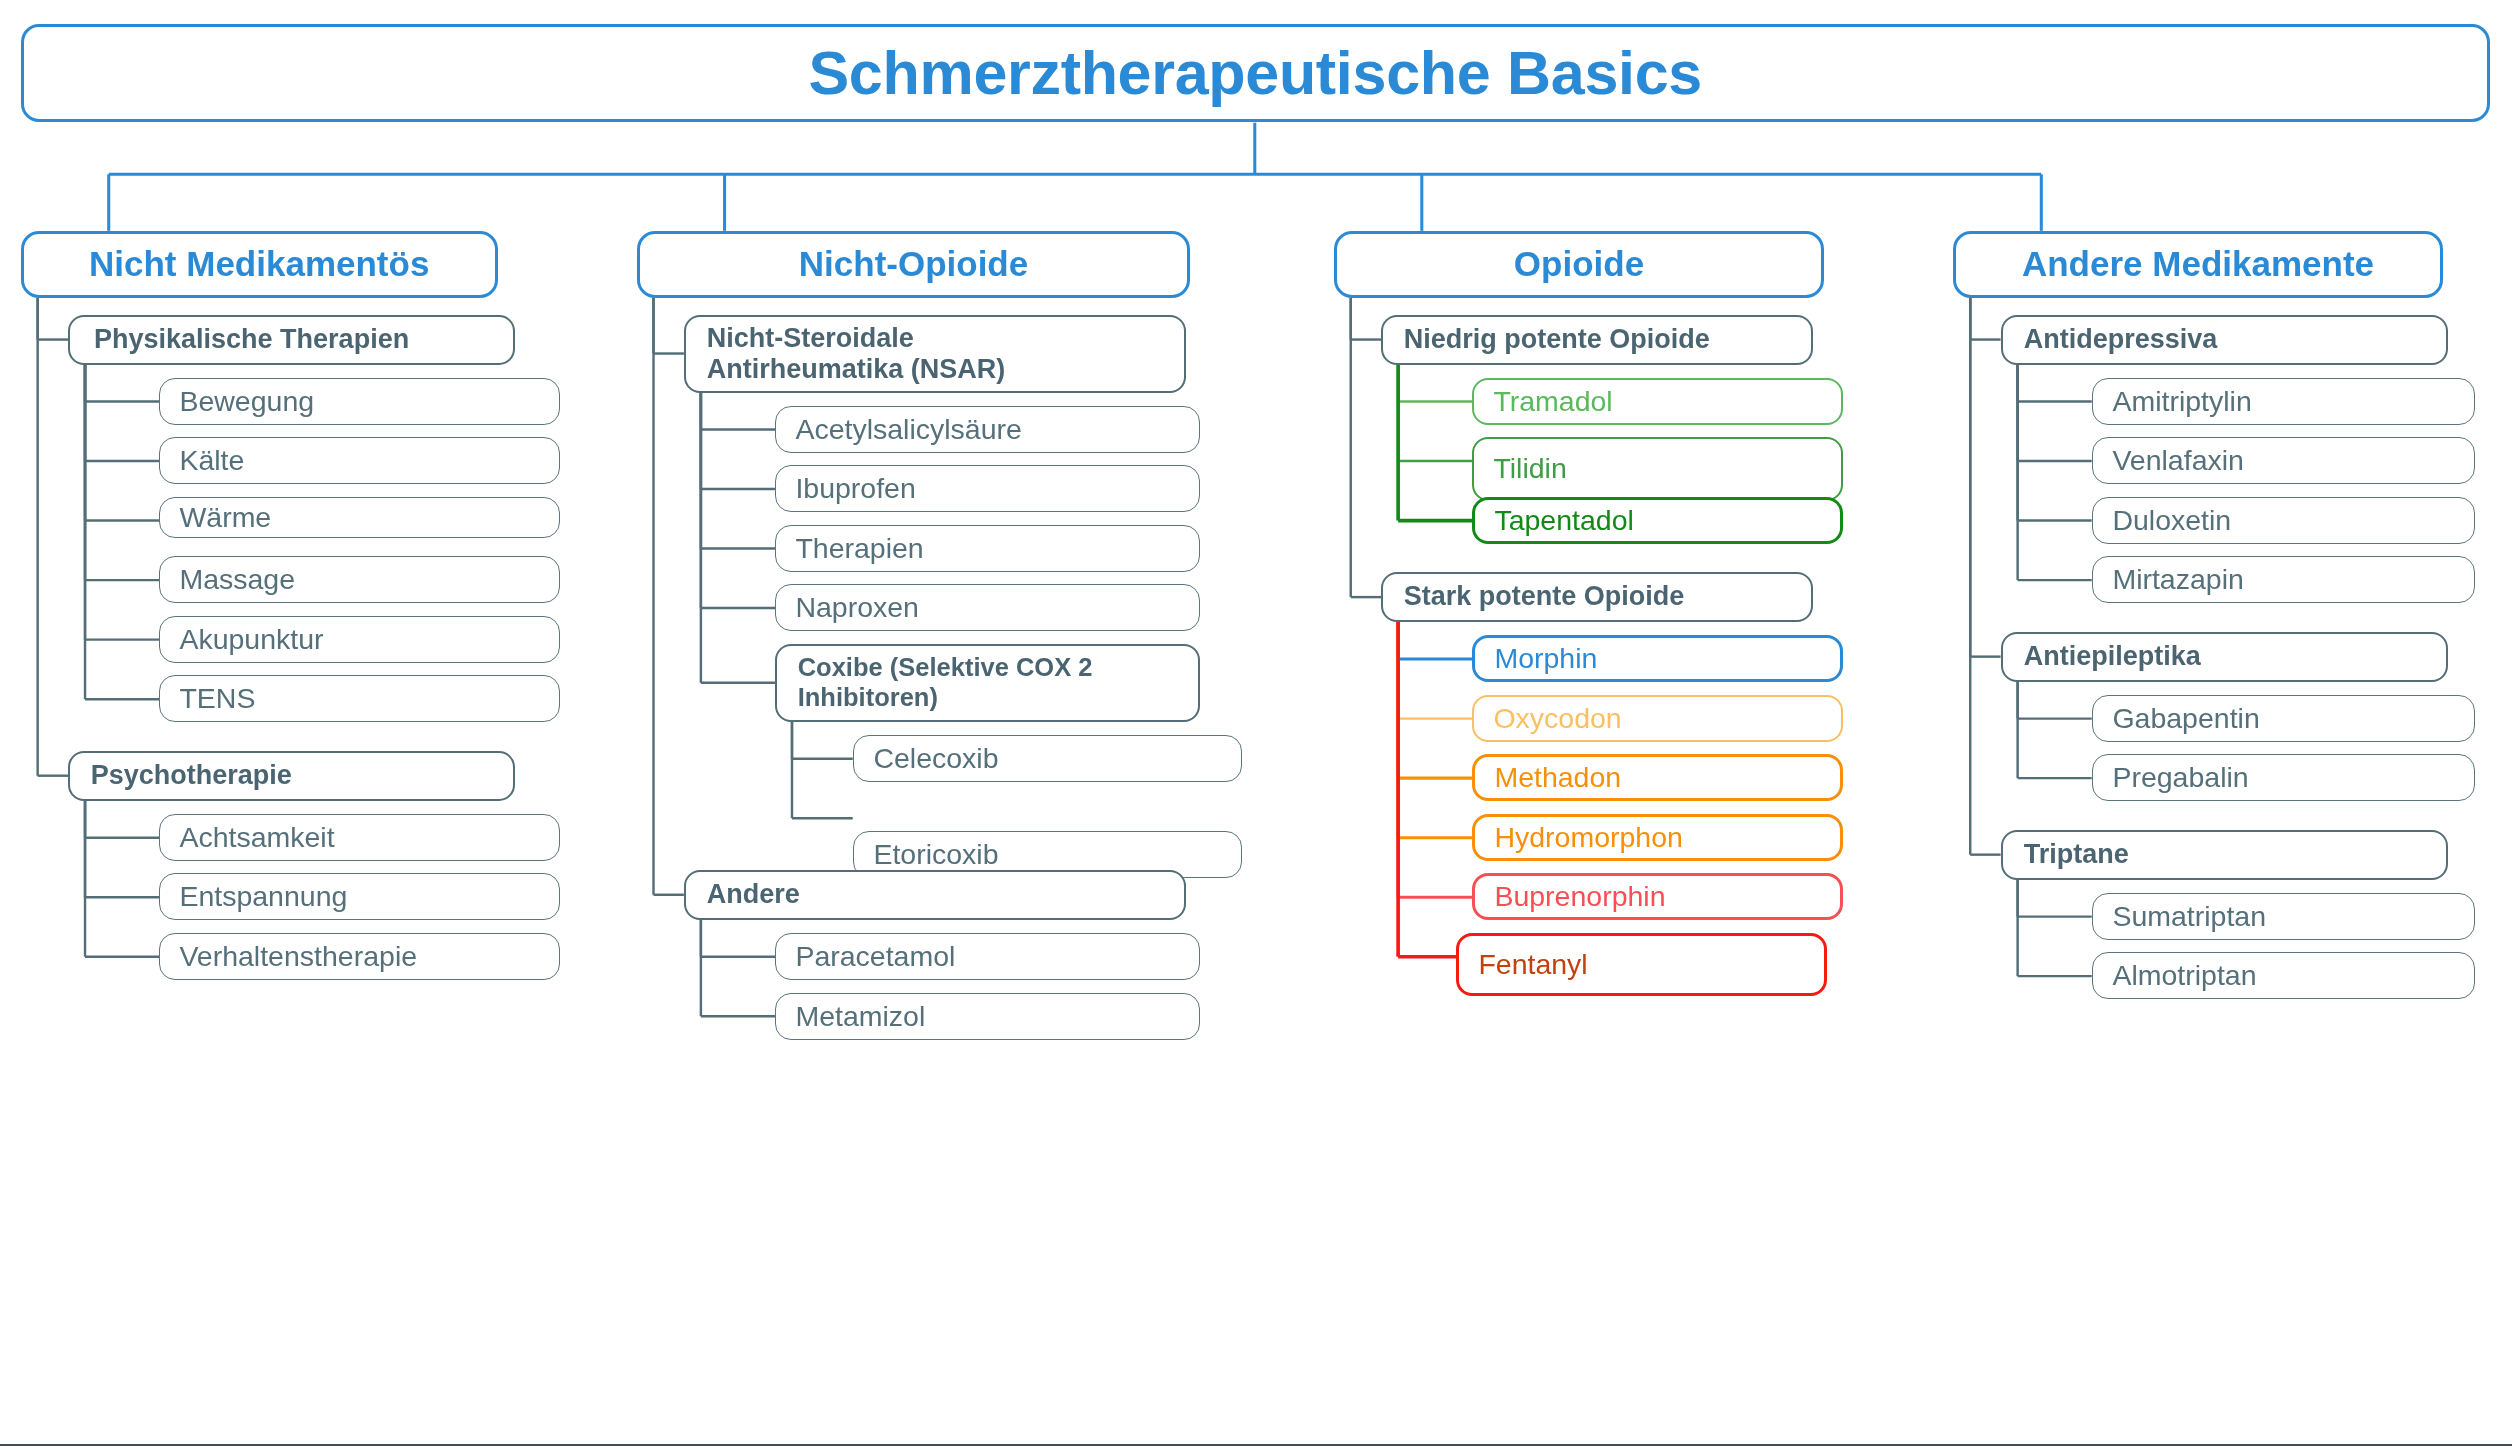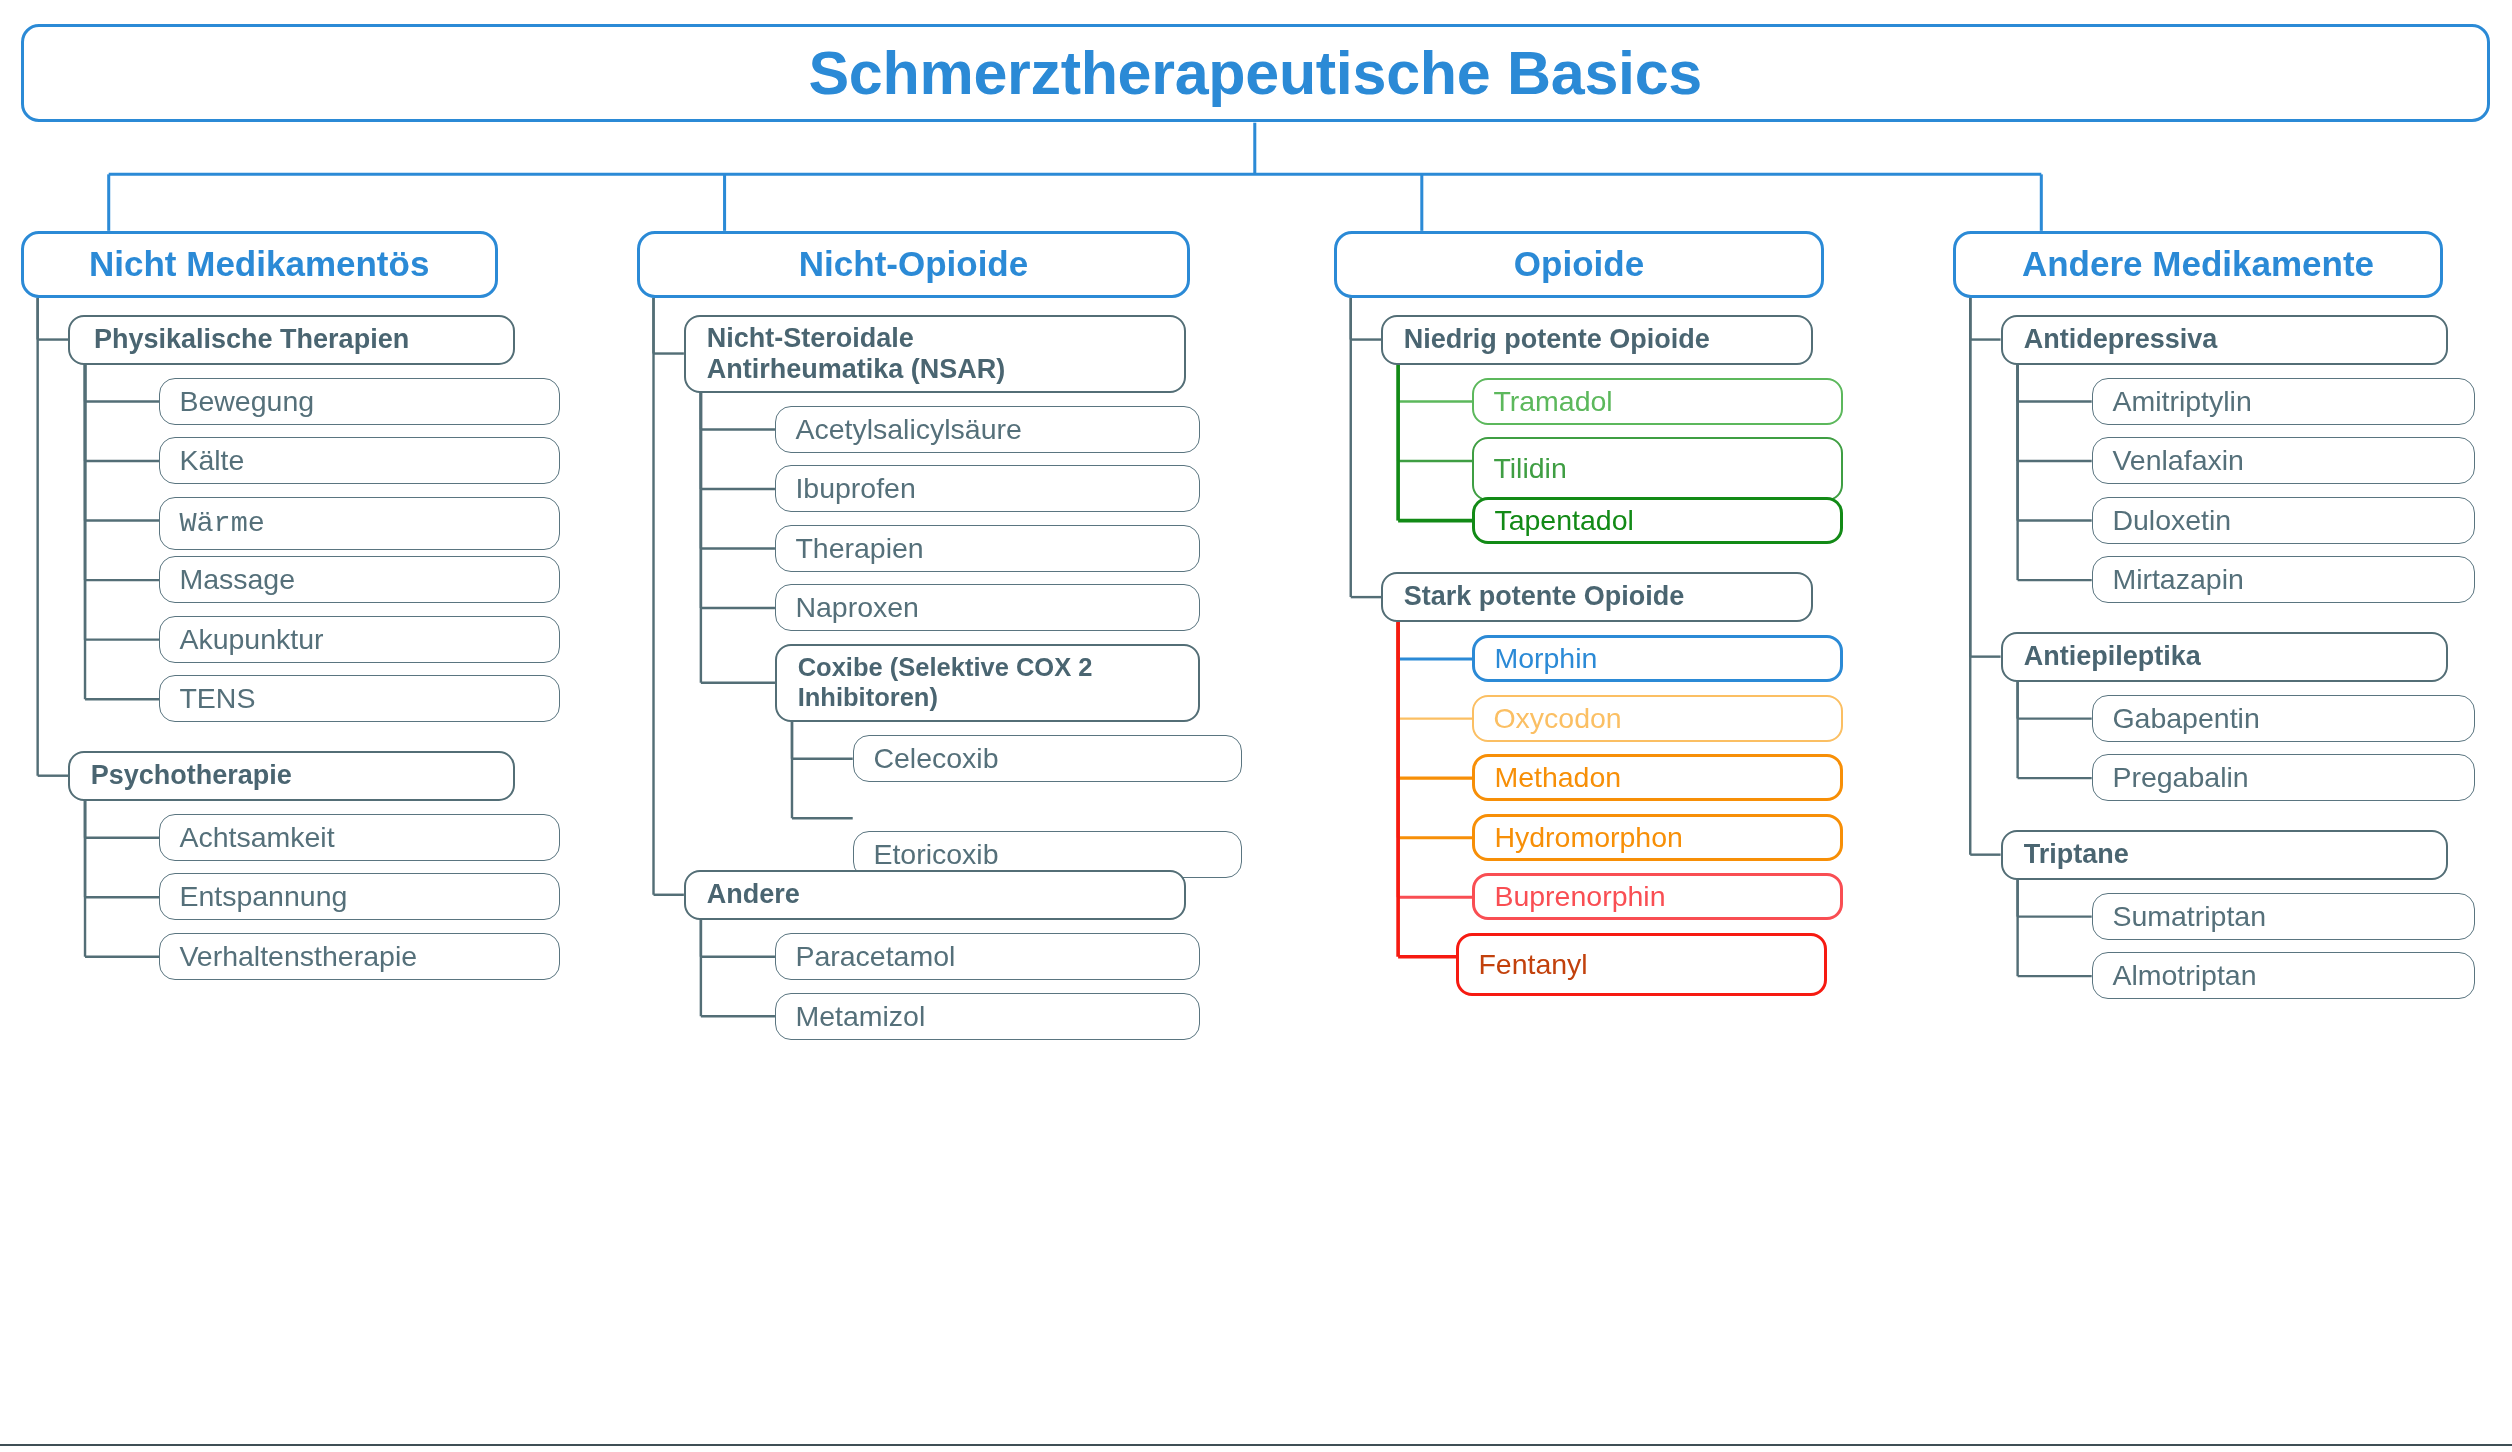--- a/index.html
+++ b/index.html
@@ -162,21 +162,21 @@
       <path d="M3322 1448 L3322 1607" stroke="#536e76" stroke-width="4" fill="none" stroke-linecap="butt"></path>
       <path d="M3322 1607 L3444 1607" stroke="#536e76" stroke-width="4" fill="none" stroke-linecap="butt"></path>
     </svg>
 
   <div id="nodes">
       <div class="node n-root" style="left: 20.7px; top: 24px; width: 2469px; height: 98px;">Schmerztherapeutische Basics</div>
       <div class="node n-l1" style="left: 20.7px; top: 231px; width: 477px; height: 67px;">Nicht Medikamentös</div>
       <div class="node n-l2" style="left: 68px; top: 315px; width: 447px; height: 50px; padding-left: 24px;">Physikalische Therapien</div>
       <div class="node n-l3" style="left: 159px; top: 378px; width: 401px; height: 47px;">Bewegung</div>
       <div class="node n-l3" style="left: 159px; top: 437px; width: 401px; height: 47px;">Kälte</div>
-      <div class="node n-l3" style="left: 159px; top: 497px; width: 401px; height: 53px; font-family: Liberation Mono, monospace;">Wärme</div>
+      <div class="node n-l3" style="left: 159px; top: 497px; width: 401px; height: 41px;">Wärme</div>
       <div class="node n-l3" style="left: 159px; top: 556px; width: 401px; height: 47px;">Massage</div>
       <div class="node n-l3" style="left: 159px; top: 616px; width: 401px; height: 47px;">Akupunktur</div>
       <div class="node n-l3" style="left: 159px; top: 675px; width: 401px; height: 47px;">TENS</div>
       <div class="node n-l2" style="left: 68px; top: 751px; width: 447px; height: 50px;">Psychotherapie</div>
       <div class="node n-l3" style="left: 159px; top: 814px; width: 401px; height: 47px;">Achtsamkeit</div>
       <div class="node n-l3" style="left: 159px; top: 873px; width: 401px; height: 47px;">Entspannung</div>
       <div class="node n-l3" style="left: 159px; top: 933px; width: 401px; height: 47px;">Verhaltenstherapie</div>
       <div class="node n-l1" style="left: 637px; top: 231px; width: 553px; height: 67px;">Nicht-Opioide</div>
       <div class="node n-l2" style="left: 684px; top: 315px; width: 502px; height: 78px;">Nicht-Steroidale
 Antirheumatika (NSAR)</div>

